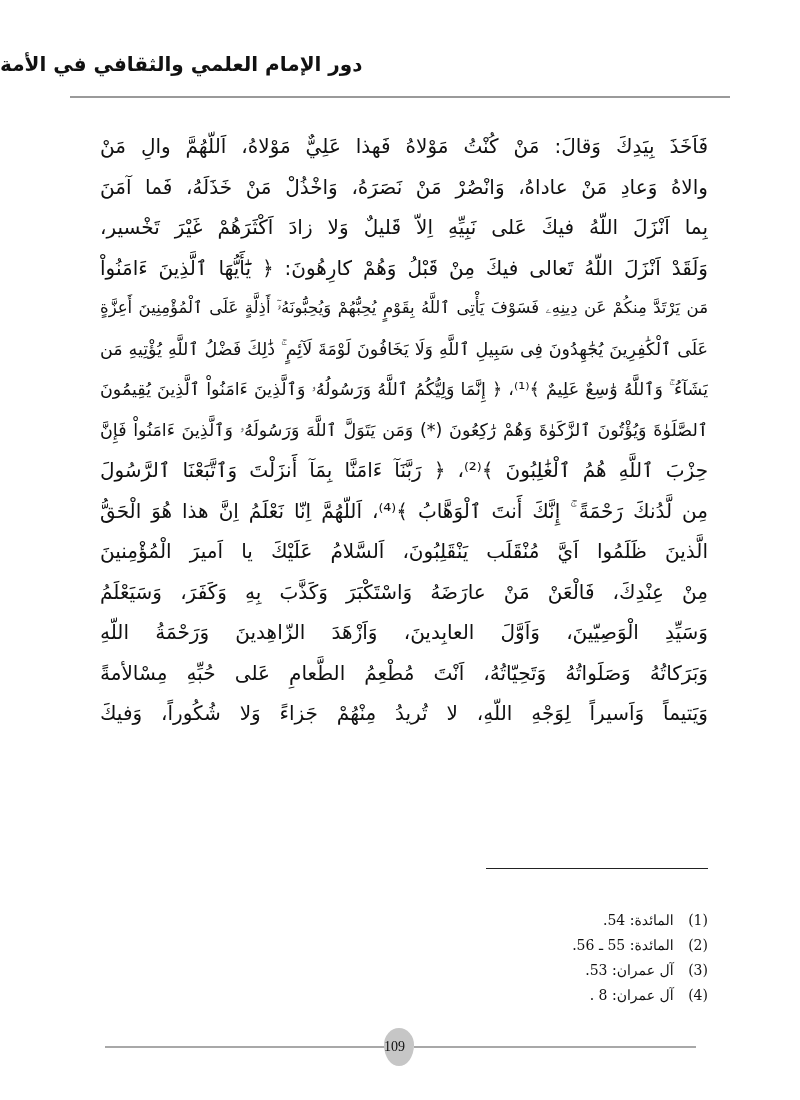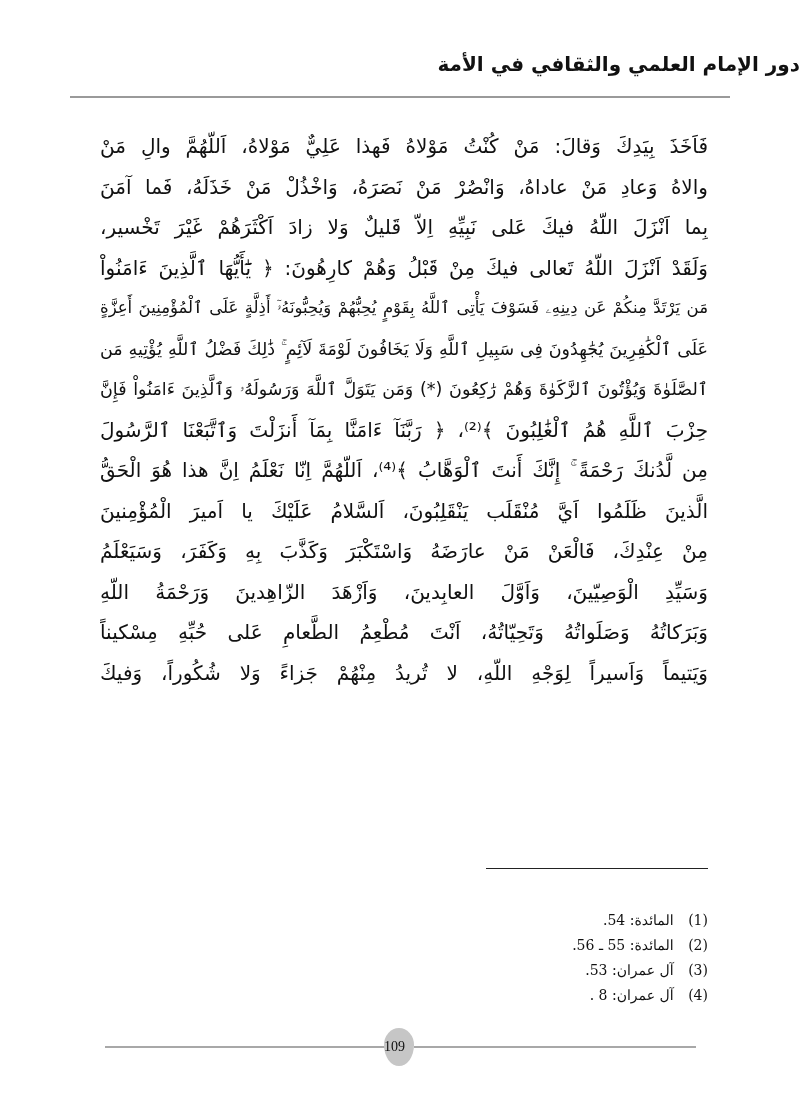--- a/index.html
+++ b/index.html
@@ -1,18 +1,18 @@
 <!DOCTYPE html>
 <html><head>
 <meta charset="utf-8">
 <style>
   html, body { margin: 0; padding: 0; background: #ffffff; }
   body { width: 800px; height: 1100px; position: relative; overflow: hidden;
          font-family: "DejaVu Sans", sans-serif; color: #111; }
-  .header { position: absolute; top: 52px; left: 0; width: 800px; text-align: right;
+  .header { position: absolute; top: 52px; left: 0; width: 800px; text-align: left;
             font-family: "DejaVu Sans", sans-serif; font-weight: bold; font-size: 20px; direction: rtl; }
   .header-rule { position: absolute; top: 96px; left: 70px; width: 660px; height: 0;
                  border-top: 2px solid #9a9a9a; }
   .body-text { position: absolute; top: 126px; left: 100px; width: 608px; direction: rtl;
                font-family: "DejaVu Sans", sans-serif; font-size: 20px; }
   .line { display: block; height: 40.5px; line-height: 40.5px; white-space: nowrap;
           text-align: justify; text-align-last: justify; overflow: hidden; }
   .fn-rule { position: absolute; top: 868px; left: 486px; width: 222px; height: 0;
              border-top: 1.5px solid #222; }
   .footnotes { position: absolute; top: 908px; left: 400px; width: 308px; direction: rtl;
@@ -33,27 +33,28 @@
 <div class="header">دور الإمام العلمي والثقافي في الأمة</div>
 <div class="header-rule"></div>
 
 <div class="body-text">
   <span class="line">فَاَخَذَ بِيَدِكَ وَقالَ: مَنْ كُنْتُ مَوْلاهُ فَهذا عَلِيٌّ مَوْلاهُ، اَللّهُمَّ والِ مَنْ</span>
   <span class="line">والاهُ وَعادِ مَنْ عاداهُ، وَانْصُرْ مَنْ نَصَرَهُ، وَاخْذُلْ مَنْ خَذَلَهُ، فَما آمَنَ</span>
   <span class="line">بِما اَنْزَلَ اللّهُ فيكَ عَلى نَبِيِّهِ اِلاّ قَليلٌ وَلا زادَ اَكْثَرَهُمْ غَيْرَ تَخْسير،</span>
   <span class="line">وَلَقَدْ اَنْزَلَ اللّهُ تَعالى فيكَ مِنْ قَبْلُ وَهُمْ كارِهُونَ: ﴿ يَٰٓأَيُّهَا ٱلَّذِينَ ءَامَنُواْ</span>
   <span class="line" style="font-size: 16.5px;">مَن يَرْتَدَّ مِنكُمْ عَن دِينِهِۦ فَسَوْفَ يَأْتِى ٱللَّهُ بِقَوْمٍ يُحِبُّهُمْ وَيُحِبُّونَهُۥٓ أَذِلَّةٍ عَلَى ٱلْمُؤْمِنِينَ أَعِزَّةٍ</span>
   <span class="line" style="font-size: 17.5px;">عَلَى ٱلْكَٰفِرِينَ يُجَٰهِدُونَ فِى سَبِيلِ ٱللَّهِ وَلَا يَخَافُونَ لَوْمَةَ لَآئِمٍ ۚ ذَٰلِكَ فَضْلُ ٱللَّهِ يُؤْتِيهِ مَن</span>
+  <span class="line" style="font-size: 17.5px;">يَشَآءُ ۚ وَٱللَّهُ وَٰسِعٌ عَلِيمٌ ﴾⁽¹⁾، ﴿ إِنَّمَا وَلِيُّكُمُ ٱللَّهُ وَرَسُولُهُۥ وَٱلَّذِينَ ءَامَنُواْ ٱلَّذِينَ يُقِيمُونَ</span>
   <span class="line" style="font-size: 17.5px;">ٱلصَّلَوٰةَ وَيُؤْتُونَ ٱلزَّكَوٰةَ وَهُمْ رَٰكِعُونَ (*) وَمَن يَتَوَلَّ ٱللَّهَ وَرَسُولَهُۥ وَٱلَّذِينَ ءَامَنُواْ فَإِنَّ</span>
   <span class="line">حِزْبَ ٱللَّهِ هُمُ ٱلْغَٰلِبُونَ ﴾⁽²⁾، ﴿ رَبَّنَآ ءَامَنَّا بِمَآ أَنزَلْتَ وَٱتَّبَعْنَا ٱلرَّسُولَ</span>
   <span class="line">مِن لَّدُنكَ رَحْمَةً ۚ إِنَّكَ أَنتَ ٱلْوَهَّابُ ﴾⁽⁴⁾، اَللّهُمَّ اِنّا نَعْلَمُ اِنَّ هذا هُوَ الْحَقُّ</span>
   <span class="line">الَّذينَ ظَلَمُوا اَيَّ مُنْقَلَب يَنْقَلِبُونَ، اَلسَّلامُ عَلَيْكَ يا اَميرَ الْمُؤْمِنينَ</span>
   <span class="line">مِنْ عِنْدِكَ، فَالْعَنْ مَنْ عارَضَهُ وَاسْتَكْبَرَ وَكَذَّبَ بِهِ وَكَفَرَ، وَسَيَعْلَمُ</span>
   <span class="line">وَسَيِّدِ الْوَصِيّينَ، وَاَوَّلَ العابِدينَ، وَاَزْهَدَ الزّاهِدينَ وَرَحْمَةُ اللّهِ</span>
-  <span class="line">وَبَرَكاتُهُ وَصَلَواتُهُ وَتَحِيّاتُهُ، اَنْتَ مُطْعِمُ الطَّعامِ عَلى حُبِّهِ مِسْكيناً</span>
+  <span class="line">وَبَرَكاتُهُ وَصَلَواتُهُ وَتَحِيّاتُهُ، اَنْتَ مُطْعِمُ الطَّعامِ عَلى حُبِّهِ مِسْالأمةً</span>
   <span class="line">وَيَتيماً وَاَسيراً لِوَجْهِ اللّهِ، لا تُريدُ مِنْهُمْ جَزاءً وَلا شُكُوراً، وَفيكَ</span>
 </div>
 
 <div class="fn-rule"></div>
 <div class="footnotes">
   <div class="fn">
     <span class="num">(1)</span>
     <span>المائدة: 54.</span>
   </div>
   <div class="fn">

